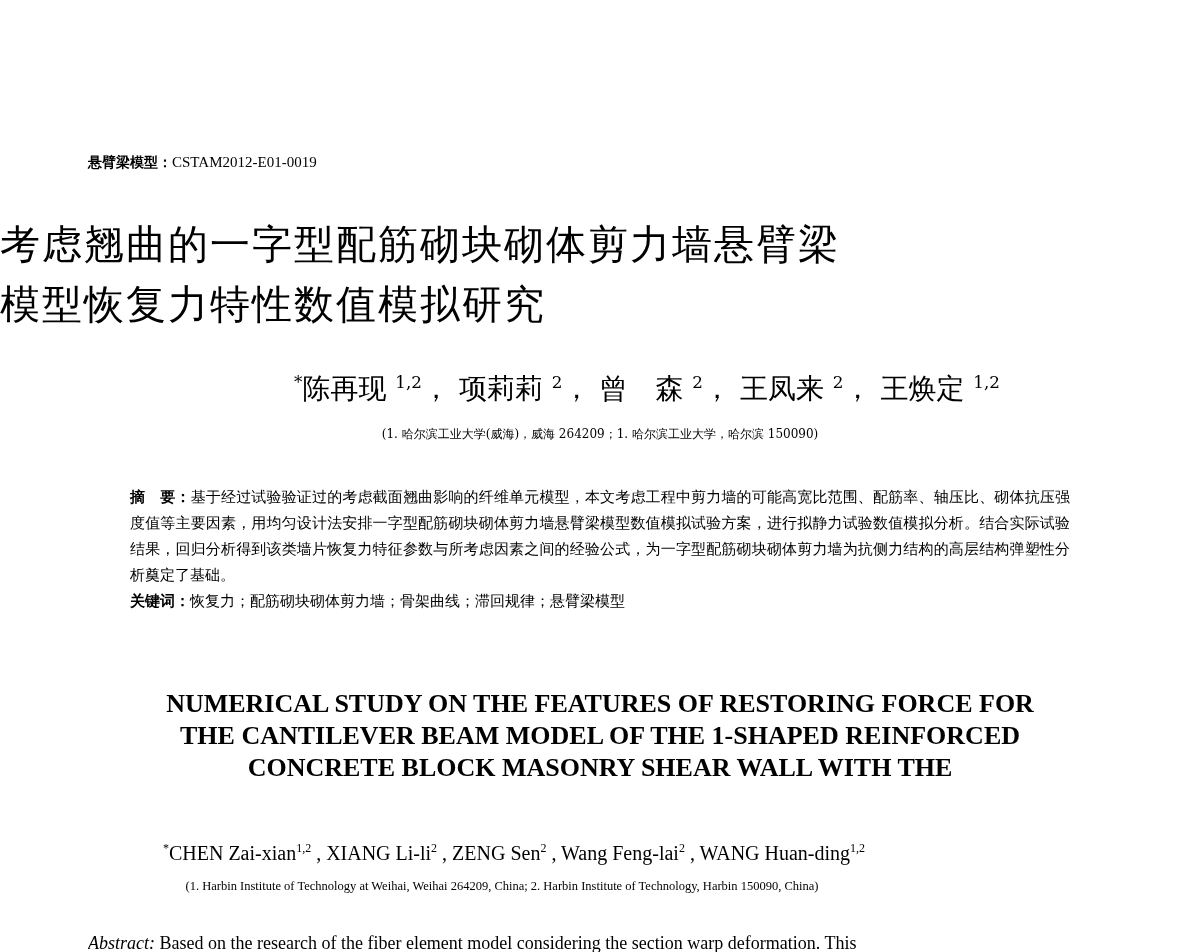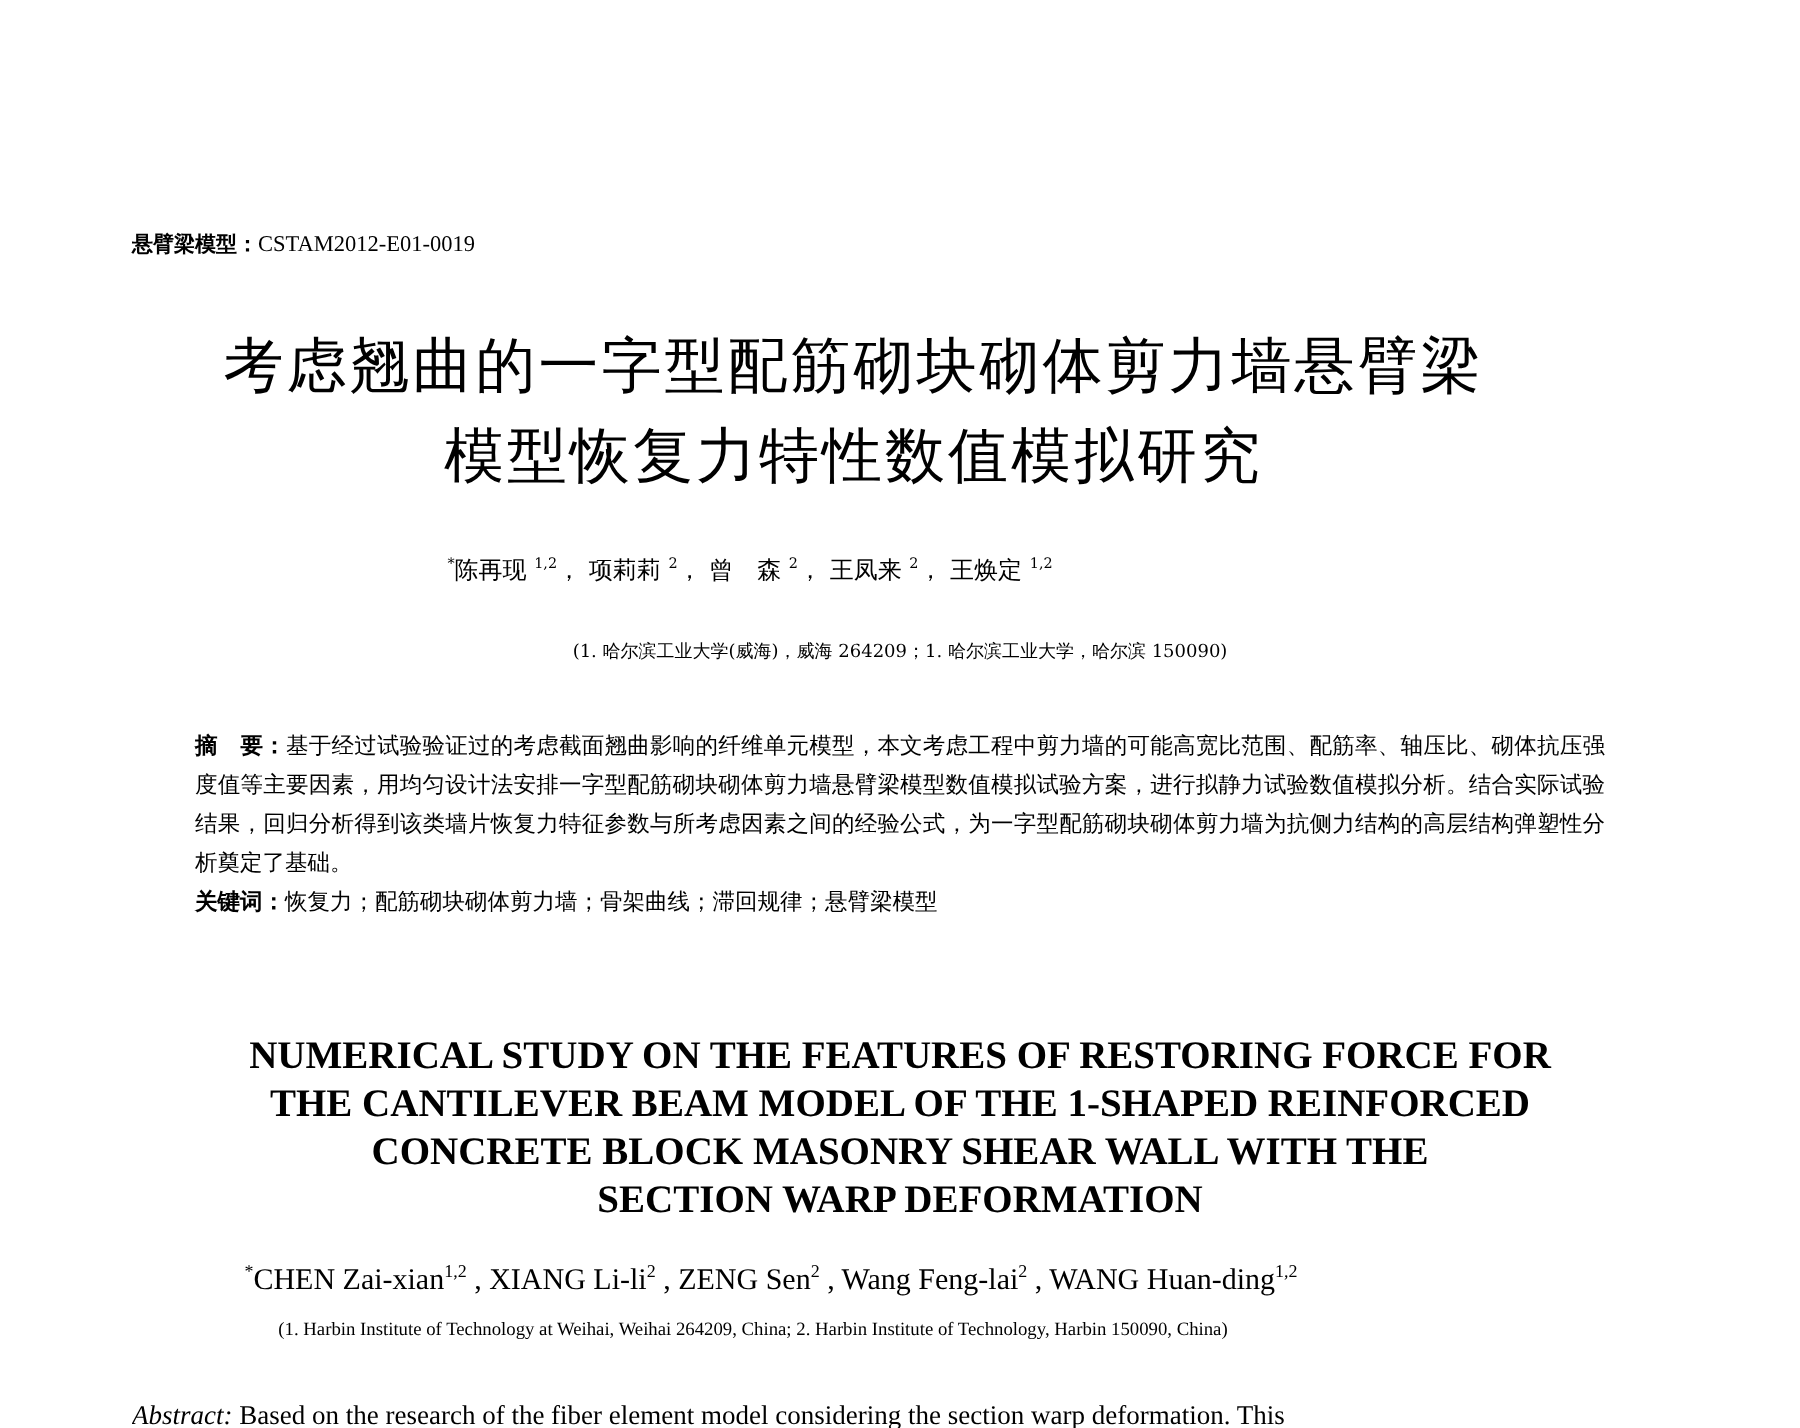--- a/index.html
+++ b/index.html
@@ -1,20 +1,20 @@
 <!DOCTYPE html>
 <html><head>
 <meta charset="utf-8">
 <style>
   html, body { margin: 0; padding: 0; background: #ffffff; }
   body { width: 1200px; height: 952px; overflow: hidden; position: relative; color: #000; font-family: "Liberation Serif", serif; }
   .article-no { position: absolute; left: 88px; top: 154px; font-size: 15px; }
   .article-no .lbl { font-family: "DejaVu Sans", sans-serif; font-weight: bold; font-size: 14px; }
-  .cn-title { position: absolute; left: 0; width: 1064px; top: 214px; text-align: center; font-family: "DejaVu Sans", sans-serif; font-size: 40px; line-height: 60px; letter-spacing: 2px; padding-left: 37px; }
-  .cn-authors { position: absolute; left: 0; width: 1000px; top: 370px; text-align: center; font-family: "DejaVu Serif", serif; font-size: 16px; }
+  .cn-title { position: absolute; left: 0; width: 1064px; top: 214px; font-family: "DejaVu Sans", sans-serif; font-size: 40px; line-height: 60px; letter-spacing: 2px; }
+  .cn-authors { position: absolute; left: 0; width: 1000px; top: 370px; text-align: right; font-family: "DejaVu Serif", serif; font-size: 28px; }
   .cn-authors sup, .en-authors sup { font-size: 60%; vertical-align: super; line-height: 0; }
   .cn-affil { position: absolute; left: 0; width: 1200px; top: 426px; text-align: center; font-family: "DejaVu Serif", serif; font-size: 12px; }
   .abstract { position: absolute; left: 130px; width: 940px; top: 484px; font-family: "DejaVu Serif", serif; font-size: 15px; line-height: 26px; text-align: justify; }
   .abstract .lbl { font-family: "DejaVu Sans", sans-serif; font-weight: bold; }
   .keywords { position: absolute; left: 130px; width: 940px; top: 588px; font-family: "DejaVu Serif", serif; font-size: 15px; line-height: 26px; }
   .keywords .lbl { font-family: "DejaVu Sans", sans-serif; font-weight: bold; }
   .en-title { position: absolute; left: 0; width: 1200px; top: 688px; text-align: center; font-family: "Liberation Serif", serif; font-weight: bold; font-size: 26px; line-height: 32px; }
   .en-authors { position: absolute; left: 0; width: 1028px; top: 842px; text-align: center; font-family: "Liberation Serif", serif; font-size: 20px; }
   .en-affil { position: absolute; left: 0; width: 1004px; top: 879px; text-align: center; font-family: "Liberation Serif", serif; font-size: 12.5px; }
   .en-abstract { position: absolute; left: 88px; width: 1030px; top: 931px; font-family: "Liberation Serif", serif; font-size: 18px; line-height: 24px; white-space: nowrap; overflow: hidden; }
@@ -47,21 +47,20 @@
 </div>
 
 <div class="keywords">
   <span class="lbl">关键词：</span><span>恢复力；配筋砌块砌体剪力墙；骨架曲线；滞回规律；悬臂梁模型</span>
 </div>
 
 <div class="en-title">
   <div>NUMERICAL STUDY ON THE FEATURES OF RESTORING FORCE FOR</div>
   <div>THE CANTILEVER BEAM MODEL OF THE 1-SHAPED REINFORCED</div>
   <div>CONCRETE BLOCK MASONRY SHEAR WALL WITH THE</div>
-  <div>SECTION WARP DEFORMATION</div>
 </div>
 
 <div class="en-authors">
   <span><sup>*</sup><span>CHEN Zai-xian</span><sup>1,2</sup><span> , </span></span><span><span>XIANG Li-li</span><sup>2</sup><span> , </span></span><span><span>ZENG Sen</span><sup>2</sup><span> , </span></span><span><span>Wang Feng-lai</span><sup>2</sup><span> , </span></span><span><span>WANG Huan-ding</span><sup>1,2</sup></span>
 </div>
 
 <div class="en-affil">(1. Harbin Institute of Technology at Weihai, Weihai 264209, China; 2. Harbin Institute of Technology, Harbin 150090, China)</div>
 
 <div class="en-abstract">
   <span class="lbl">Abstract:</span><span> Based on the research of the fiber element model considering the section warp deformation. This</span>

